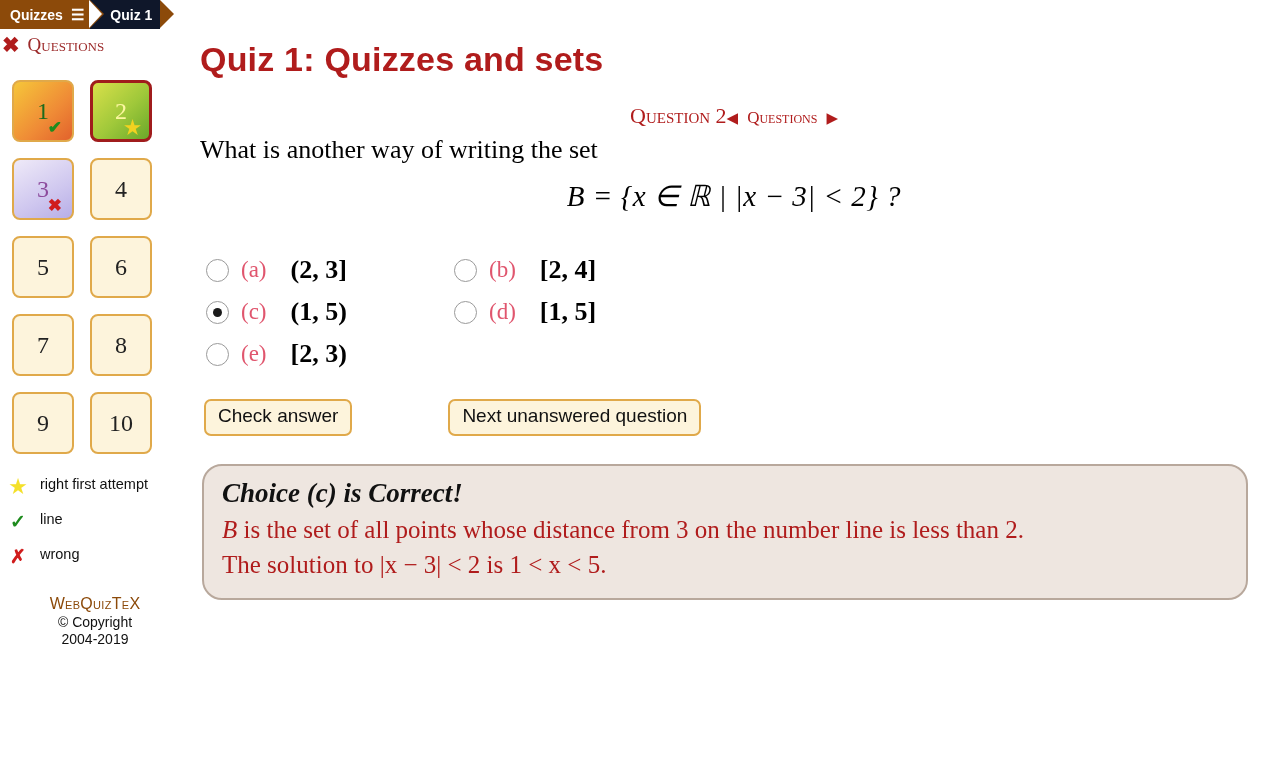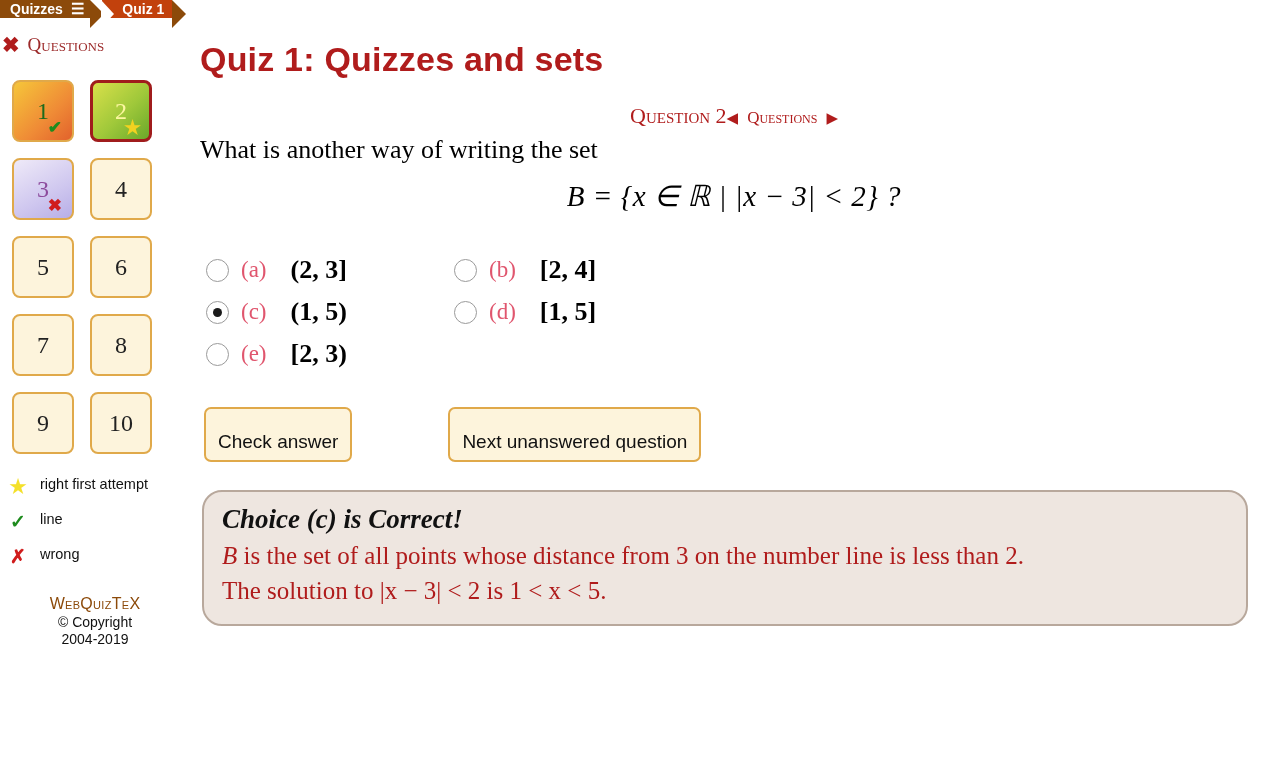--- a/index.html
+++ b/index.html
@@ -12,21 +12,21 @@
     height: 775px;
     position: relative;
     font-family: "Liberation Serif", serif;
     overflow: hidden;
   }
 
   
   #breadcrumb {
     position: absolute;
     top: 0; left: 0;
-    height: 18px;
+    height: 29px;
     display: flex;
     align-items: stretch;
   }
   .crumb {
     background: #8c4a0a;
     color: #ffffff;
     font-family: "Liberation Sans", sans-serif;
     font-weight: bold;
     font-size: 14px;
     display: flex;
@@ -38,29 +38,29 @@
     position: absolute;
     right: -14px;
     top: 0;
     width: 0; height: 0;
     border-top: 14.5px solid transparent;
     border-bottom: 14.5px solid transparent;
     border-left: 14px solid #8c4a0a;
     z-index: 3;
   }
   .crumb2 {
-    background: #c2410c;
+    background: #0f172a;
     color: #ffffff;
     font-family: "Liberation Sans", sans-serif;
     font-weight: bold;
     font-size: 14px;
     display: flex;
     align-items: center;
     padding: 0 8px 0 20px;
-    margin-left: 12px;
+    margin-left: 0px;
     position: relative;
   }
   .crumb2::before {
     content: "";
     position: absolute;
     left: -1px; top: 0;
     width: 0; height: 0;
     border-top: 14.5px solid transparent;
     border-bottom: 14.5px solid transparent;
     border-left: 13px solid #ffffff;
@@ -292,23 +292,22 @@
     align-items: center;
     gap: 96px;
   }
   .qbutton {
     background: #fdf4dc;
     border: 2px solid #e0a94a;
     border-radius: 7px;
     font-family: "Liberation Sans", sans-serif;
     font-size: 19px;
     color: #111;
-    padding: 22px 12px 7px 12px;
+    padding: 4px 12px 7px 12px;
     cursor: pointer;
-    margin-top: 8px;
   }
 
   #feedback {
     margin: 28px 0 0 2px;
     background: #eee6e0;
     border: 2px solid #b8a89c;
     border-radius: 20px;
     padding: 12px 18px 16px 18px;
     width: 1046px;
     box-sizing: border-box;

